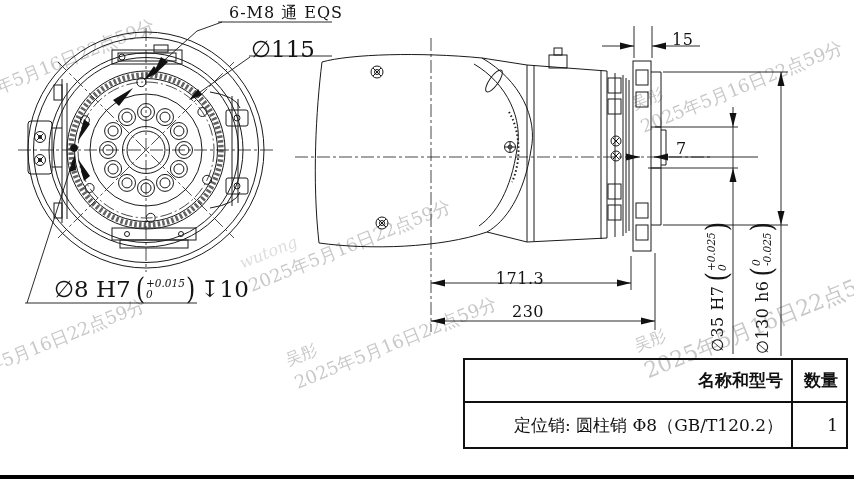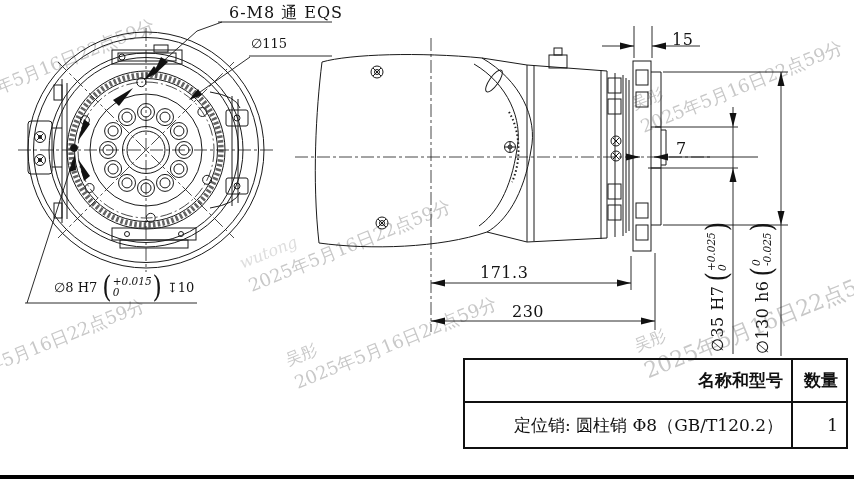--- a/index.html
+++ b/index.html
@@ -2,21 +2,21 @@
 <html><head>
 <meta charset="utf-8">
 <style>
   html,body{margin:0;padding:0;}
   body{width:854px;height:481px;position:relative;overflow:hidden;background:#ffffff;
        font-family:"DejaVu Serif","Liberation Serif",serif;color:#111;}
   svg{position:absolute;left:0;top:0;z-index:2;}
   .lbl{position:absolute;z-index:3;white-space:nowrap;color:#141414;}
   .dim{font-size:16px;letter-spacing:.5px;}
   .callout{font-size:16px;letter-spacing:1px;}
-  .dia{font-size:13px;}
+  .dia{font-size:23px;}
   .tolwrap{display:inline-flex;align-items:center;}
   .paren{font-size:24px;font-weight:300;line-height:20px;transform:scaleY(1.25);}
   .tol{display:inline-flex;flex-direction:column;font-size:10.5px;line-height:11px;
        text-align:left;padding:0 1px;}
   .rot{transform:rotate(-90deg);transform-origin:0 0;display:flex;align-items:center;gap:4px;}
   .wm{position:absolute;z-index:1;transform:rotate(-22deg);transform-origin:0 0;
       color:#c8c8c8;font-size:18px;line-height:24px;white-space:nowrap;pointer-events:none;}
   .wm .nm{font-size:16px;display:block;}
   .wm-latin{color:#dedede;font-size:20px;font-style:italic;}
   .wm-big{font-size:22px;line-height:27px;}
@@ -284,21 +284,21 @@
         <i>+0.015</i>
         <i>0</i>
       </span>
       <span class="paren">)</span>
     </span>
   <span class="dia">↧10</span>
 </div>
 
 <div class="lbl dim" style="left:672px;top:30px;">15</div>
 <div class="lbl dim" style="left:676px;top:139px;">7</div>
-<div class="lbl dim" style="left:480px;top:263px;width:80px;text-align:left;">171.3</div>
+<div class="lbl dim" style="left:480px;top:269px;width:80px;text-align:center;">171.3</div>
 <div class="lbl dim" style="left:488px;top:302px;width:80px;text-align:center;">230</div>
 
 <div class="lbl" style="left:706px;top:352px;width:128px;">
   <span class="rot">
     <span class="dim">∅35 H7</span>
     <span class="tolwrap">
         <span class="paren">(</span>
         <span class="tol">
           <i>+0.025</i>
           <i>0</i>

